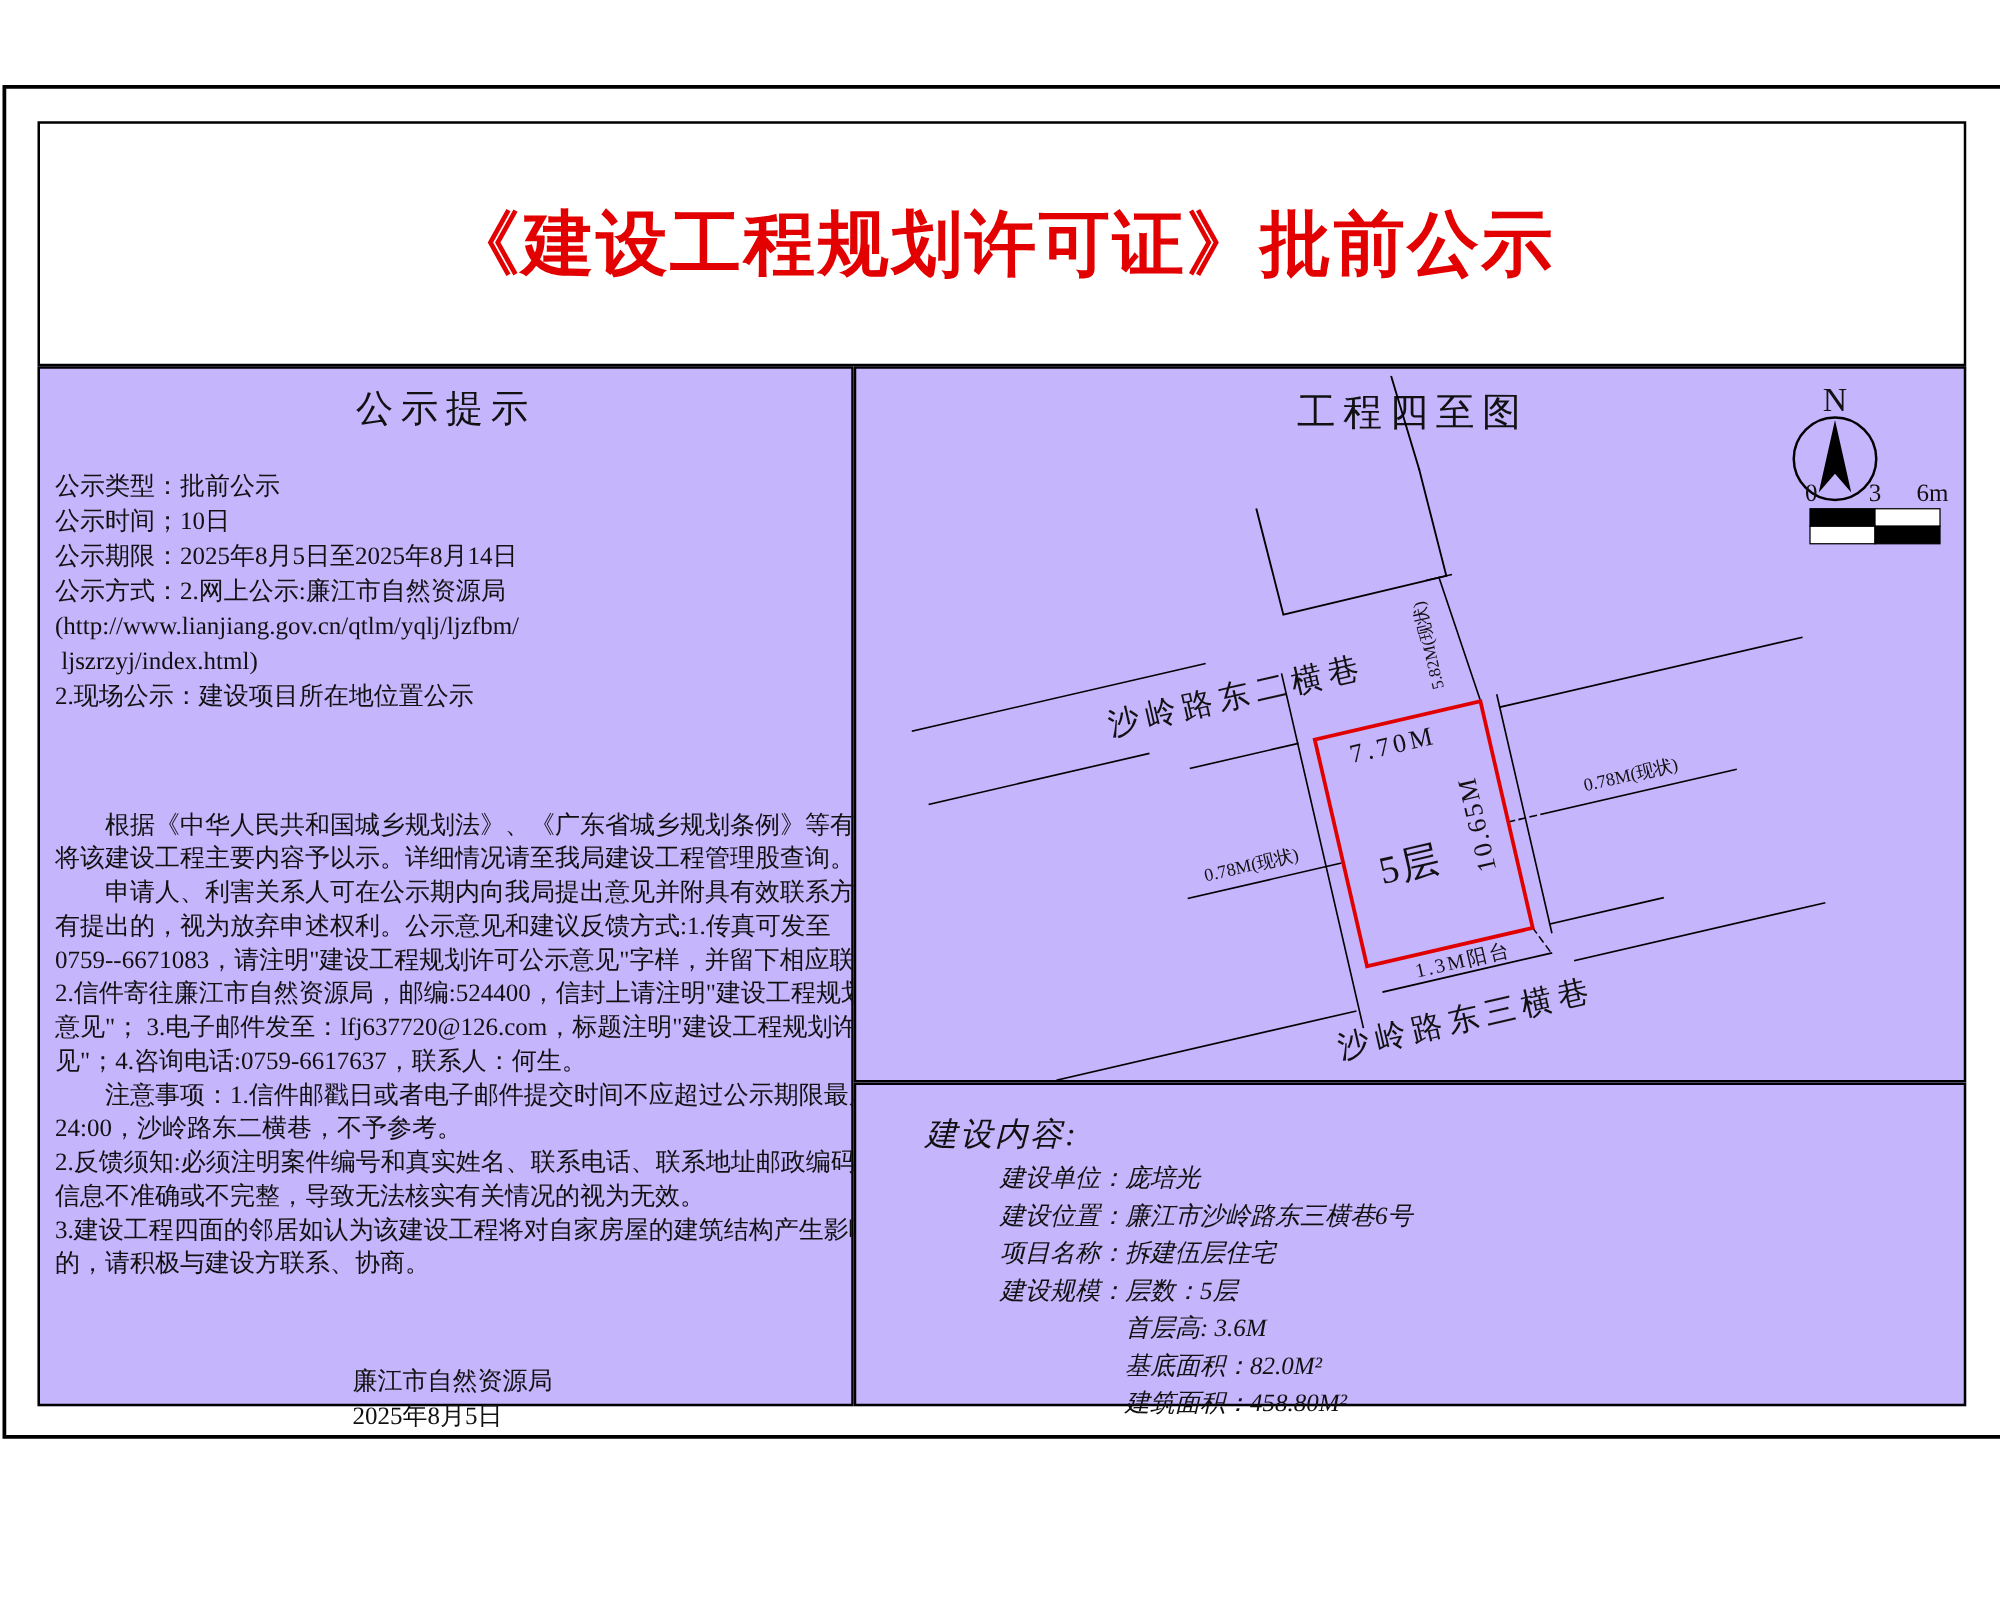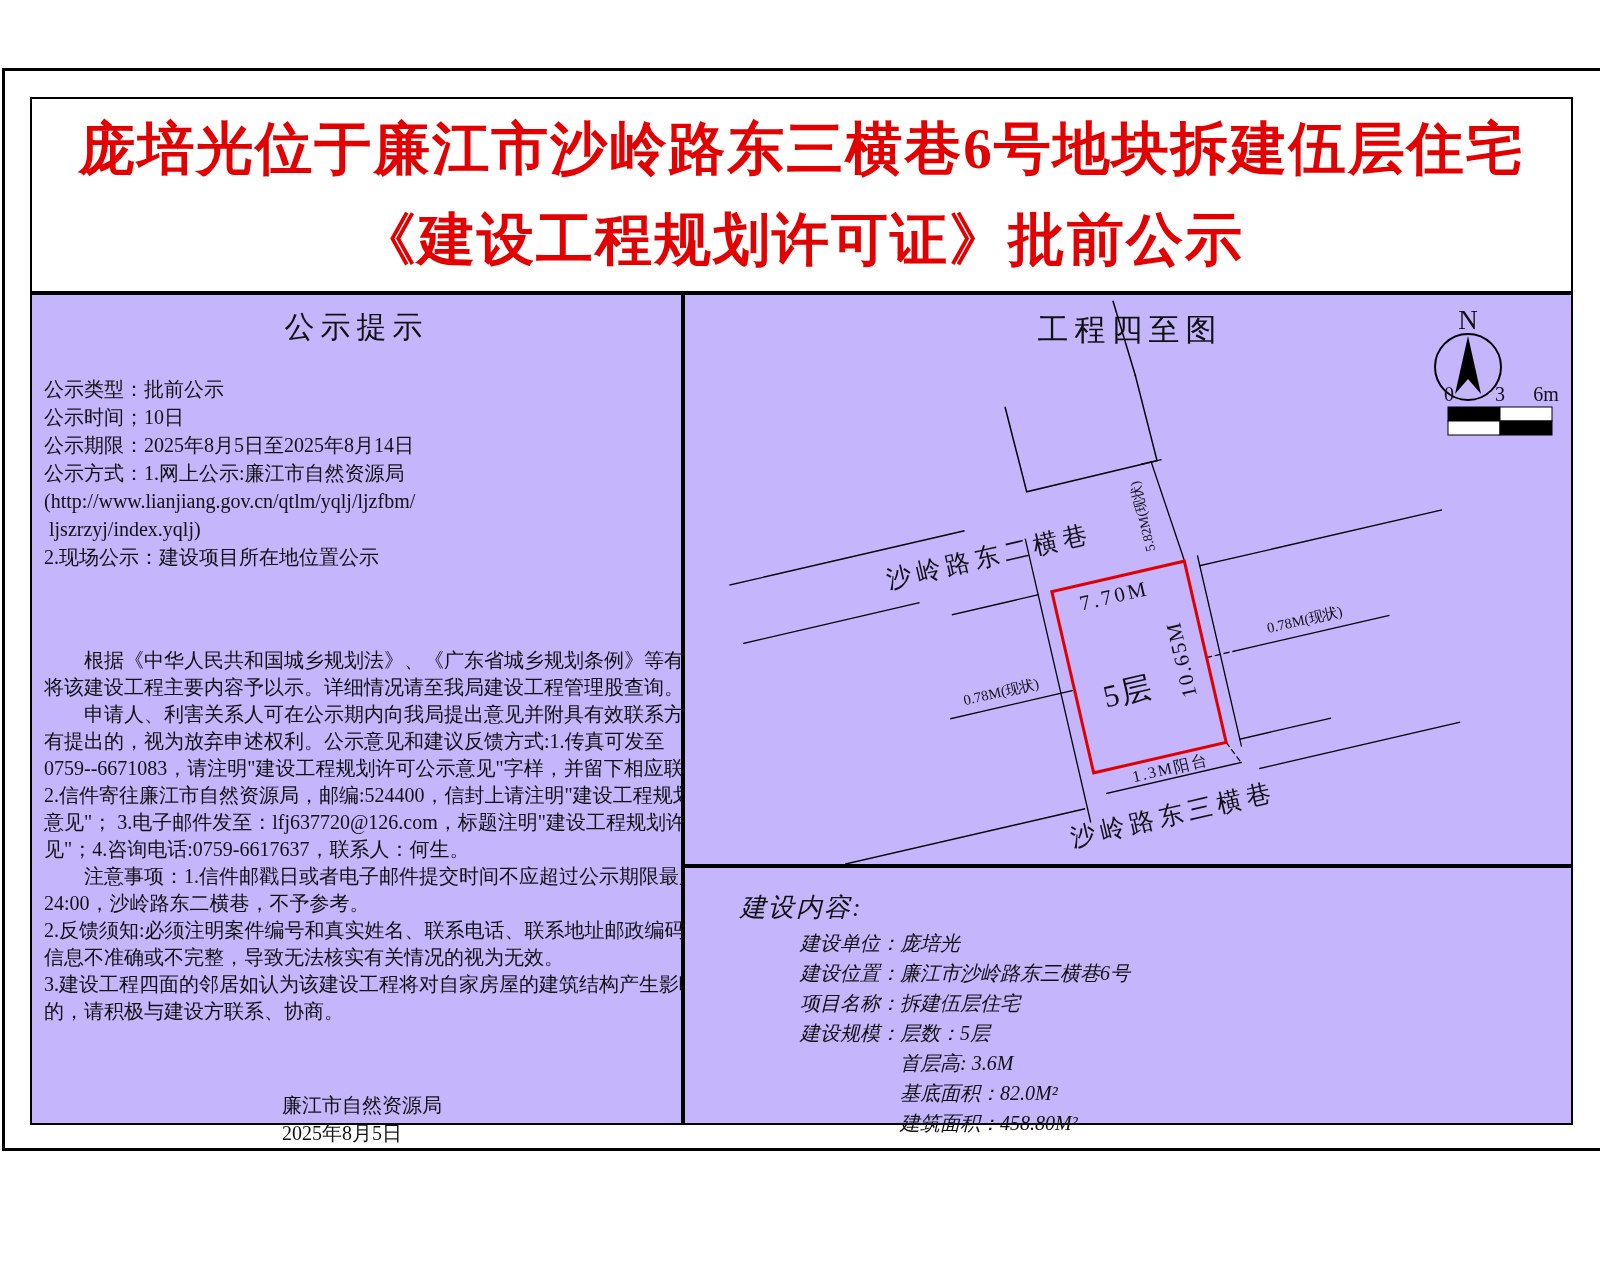--- a/index.html
+++ b/index.html
@@ -26,33 +26,32 @@
   svg text{fill:#111;}
 </style>
 </head>
 <body>
 
 <div class="page">
 
   <div class="outer-frame"></div>
 
   <div class="title-box">
-    <div class="title-line">庞培光位于廉江市沙岭路东三横巷6号地块拆建伍层住宅</div>
     <div class="title-line">《建设工程规划许可证》批前公示</div>
   </div>
 
   <div class="panel left-panel">
     <div class="panel-heading">公示提示</div>
     <div class="info-block">
       <div class="tl">公示类型：批前公示</div>
       <div class="tl">公示时间；10日</div>
       <div class="tl">公示期限：2025年8月5日至2025年8月14日</div>
-      <div class="tl">公示方式：1.网上公示:廉江市自然资源局</div>
+      <div class="tl">公示方式：2.网上公示:廉江市自然资源局</div>
       <div class="tl">(http://www.lianjiang.gov.cn/qtlm/yqlj/ljzfbm/</div>
-      <div class="tl"> ljszrzyj/index.yqlj)</div>
+      <div class="tl"> ljszrzyj/index.html)</div>
       <div class="tl">2.现场公示：建设项目所在地位置公示</div>
     </div>
     <div class="body-block">
       <div class="tl">　　根据《中华人民共和国城乡规划法》、《广东省城乡规划条例》等有关规定，现</div>
       <div class="tl">将该建设工程主要内容予以示。详细情况请至我局建设工程管理股查询。</div>
       <div class="tl">　　申请人、利害关系人可在公示期内向我局提出意见并附具有效联系方式，逾期没</div>
       <div class="tl">有提出的，视为放弃申述权利。公示意见和建议反馈方式:1.传真可发至</div>
       <div class="tl">0759--6671083，请注明"建设工程规划许可公示意见"字样，并留下相应联系方式；</div>
       <div class="tl">2.信件寄往廉江市自然资源局，邮编:524400，信封上请注明"建设工程规划许可公示</div>
       <div class="tl">意见"； 3.电子邮件发至：lfj637720@126.com，标题注明"建设工程规划许可公示意</div>

